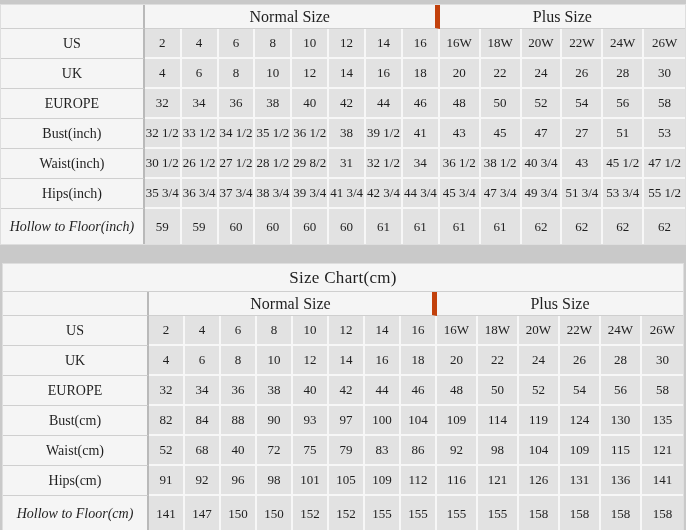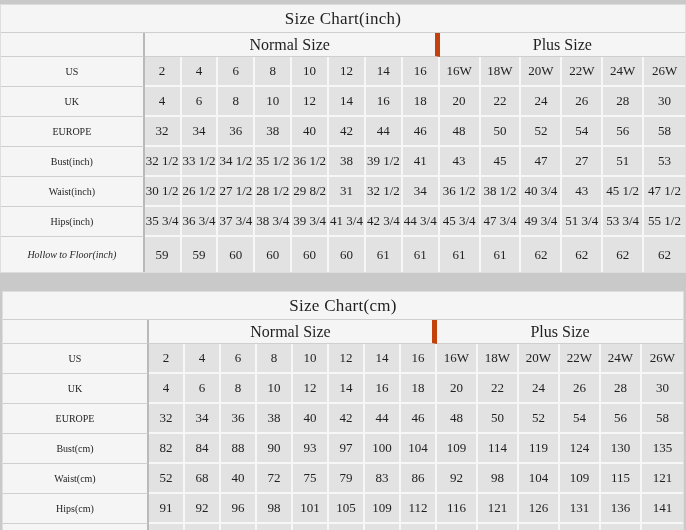--- a/index.html
+++ b/index.html
@@ -58,21 +58,21 @@
     background: #f5f5f5;
     border-bottom: 1px solid #cfcfcf;
   }
   .group-cell.normal {
     border-right: 5px solid #c2410c;
     margin-top: 28px;
   }
   th.row-label {
     background: #f5f5f5;
     font-weight: normal;
-    font-size: 10px;
+    font-size: 14px;
     vertical-align: middle;
     border-right: 2px solid #b9b9b9;
     border-bottom: 1px solid #cfcfcf;
     height: 27px;
   }
   td.data-cell {
     background: #e2e2e2;
     text-align: center;
     vertical-align: middle;
     font-size: 13px;
@@ -107,23 +107,20 @@
         <col class="col-normal">
         <col class="col-normal">
       <col class="col-plus">
         <col class="col-plus">
         <col class="col-plus">
       <col class="col-plus">
         <col class="col-plus">
         <col class="col-plus">
     </colgroup>
     <thead>
-      <tr>
-        <th class="title-cell" colspan="15">Size Chart(inch)</th>
-      </tr>
       <tr>
         <th class="group-label-spacer"></th>
         <th class="group-cell normal" colspan="8">Normal Size</th>
         <th class="group-cell plus" colspan="6">Plus Size</th>
       </tr>
     </thead>
     <tbody>
         <tr>
           <th class="row-label">US</th>
           <td class="data-cell">2</td>

